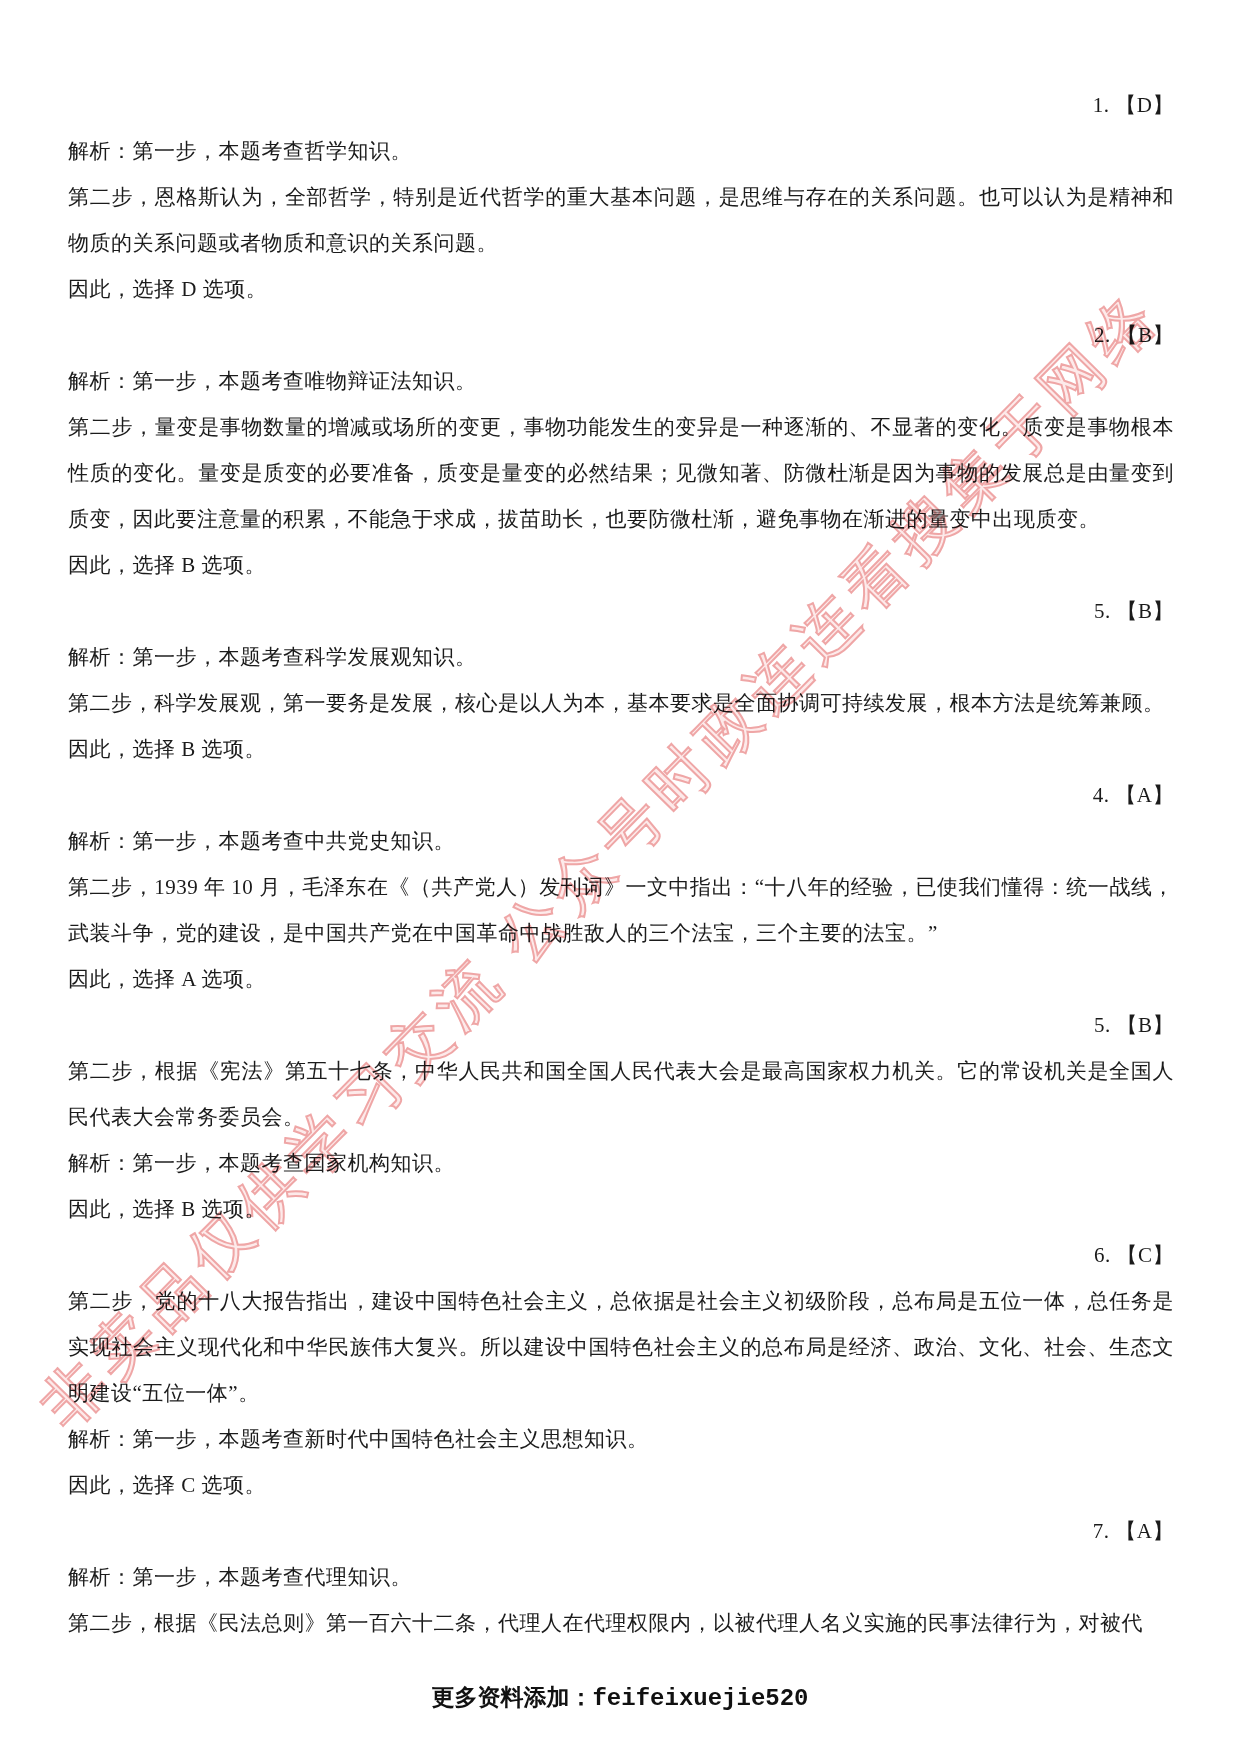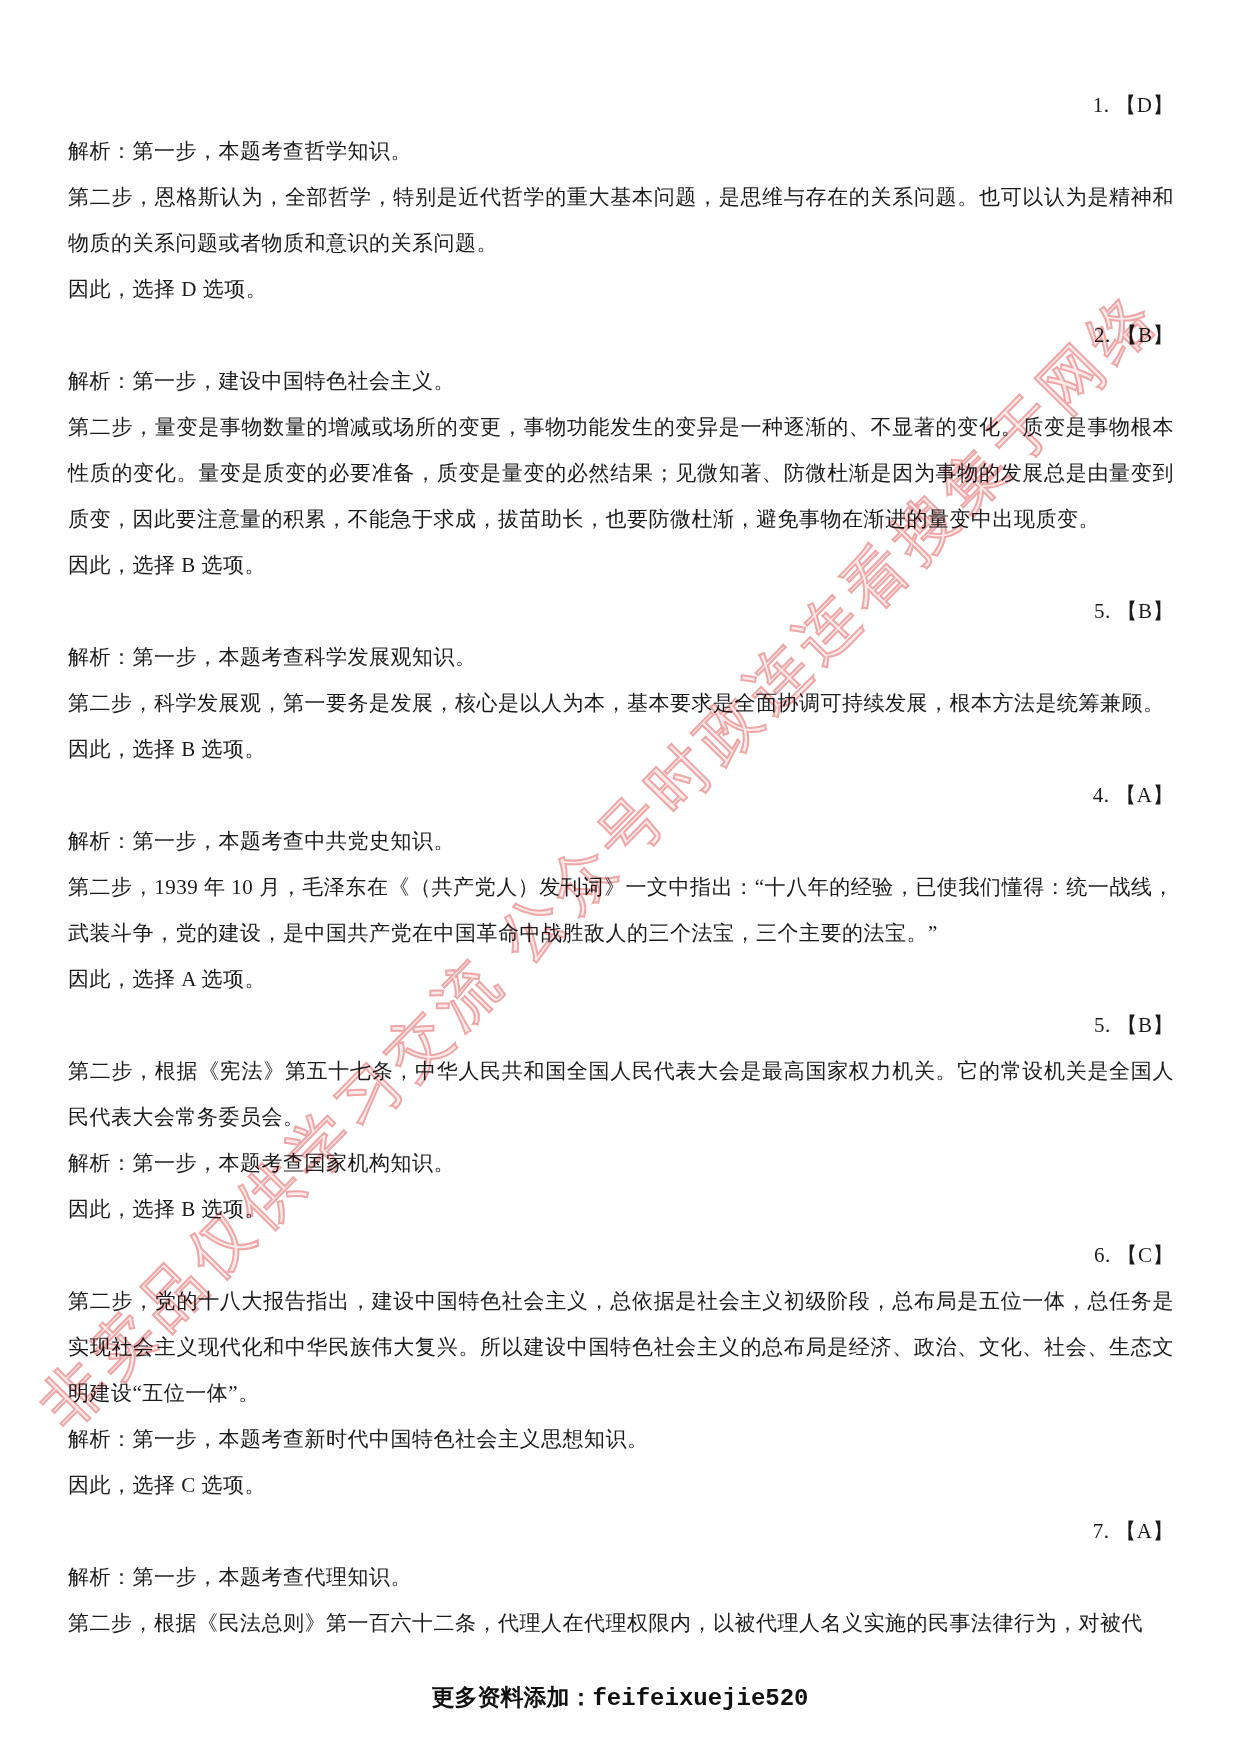--- a/index.html
+++ b/index.html
@@ -82,21 +82,21 @@
   <div class="watermark">非卖品仅供学习交流 公众号时政连连看搜集于网络</div>
 
   <main class="content">
 
     <p class="heading">1. 【D】</p>
     <p>解析：第一步，本题考查哲学知识。</p>
     <p>第二步，恩格斯认为，全部哲学，特别是近代哲学的重大基本问题，是思维与存在的关系问题。也可以认为是精神和物质的关系问题或者物质和意识的关系问题。</p>
     <p>因此，选择 D 选项。</p>
 
     <p class="heading">2. 【B】</p>
-    <p>解析：第一步，建设中国特色社会主义。</p>
+    <p>解析：第一步，本题考查唯物辩证法知识。</p>
     <p>第二步，量变是事物数量的增减或场所的变更，事物功能发生的变异是一种逐渐的、不显著的变化。质变是事物根本性质的变化。量变是质变的必要准备，质变是量变的必然结果；见微知著、防微杜渐是因为事物的发展总是由量变到质变，因此要注意量的积累，不能急于求成，拔苗助长，也要防微杜渐，避免事物在渐进的量变中出现质变。</p>
     <p>因此，选择 B 选项。</p>
 
     <p class="heading">5. 【B】</p>
     <p>解析：第一步，本题考查科学发展观知识。</p>
     <p>第二步，科学发展观，第一要务是发展，核心是以人为本，基本要求是全面协调可持续发展，根本方法是统筹兼顾。</p>
     <p>因此，选择 B 选项。</p>
 
     <p class="heading">4. 【A】</p>
     <p>解析：第一步，本题考查中共党史知识。</p>

